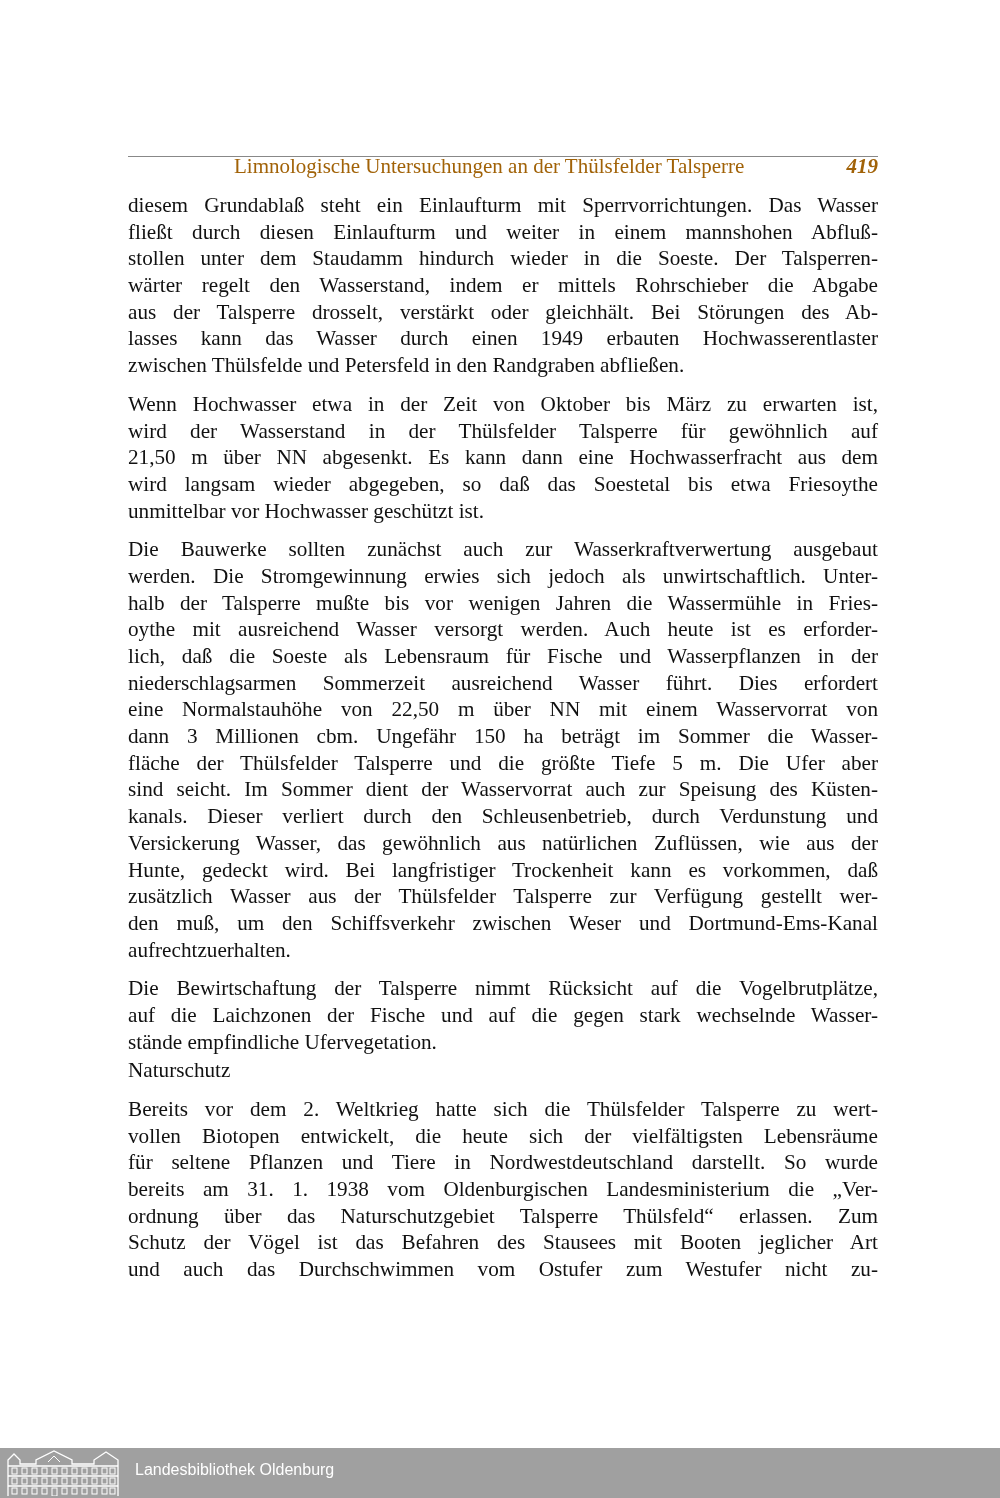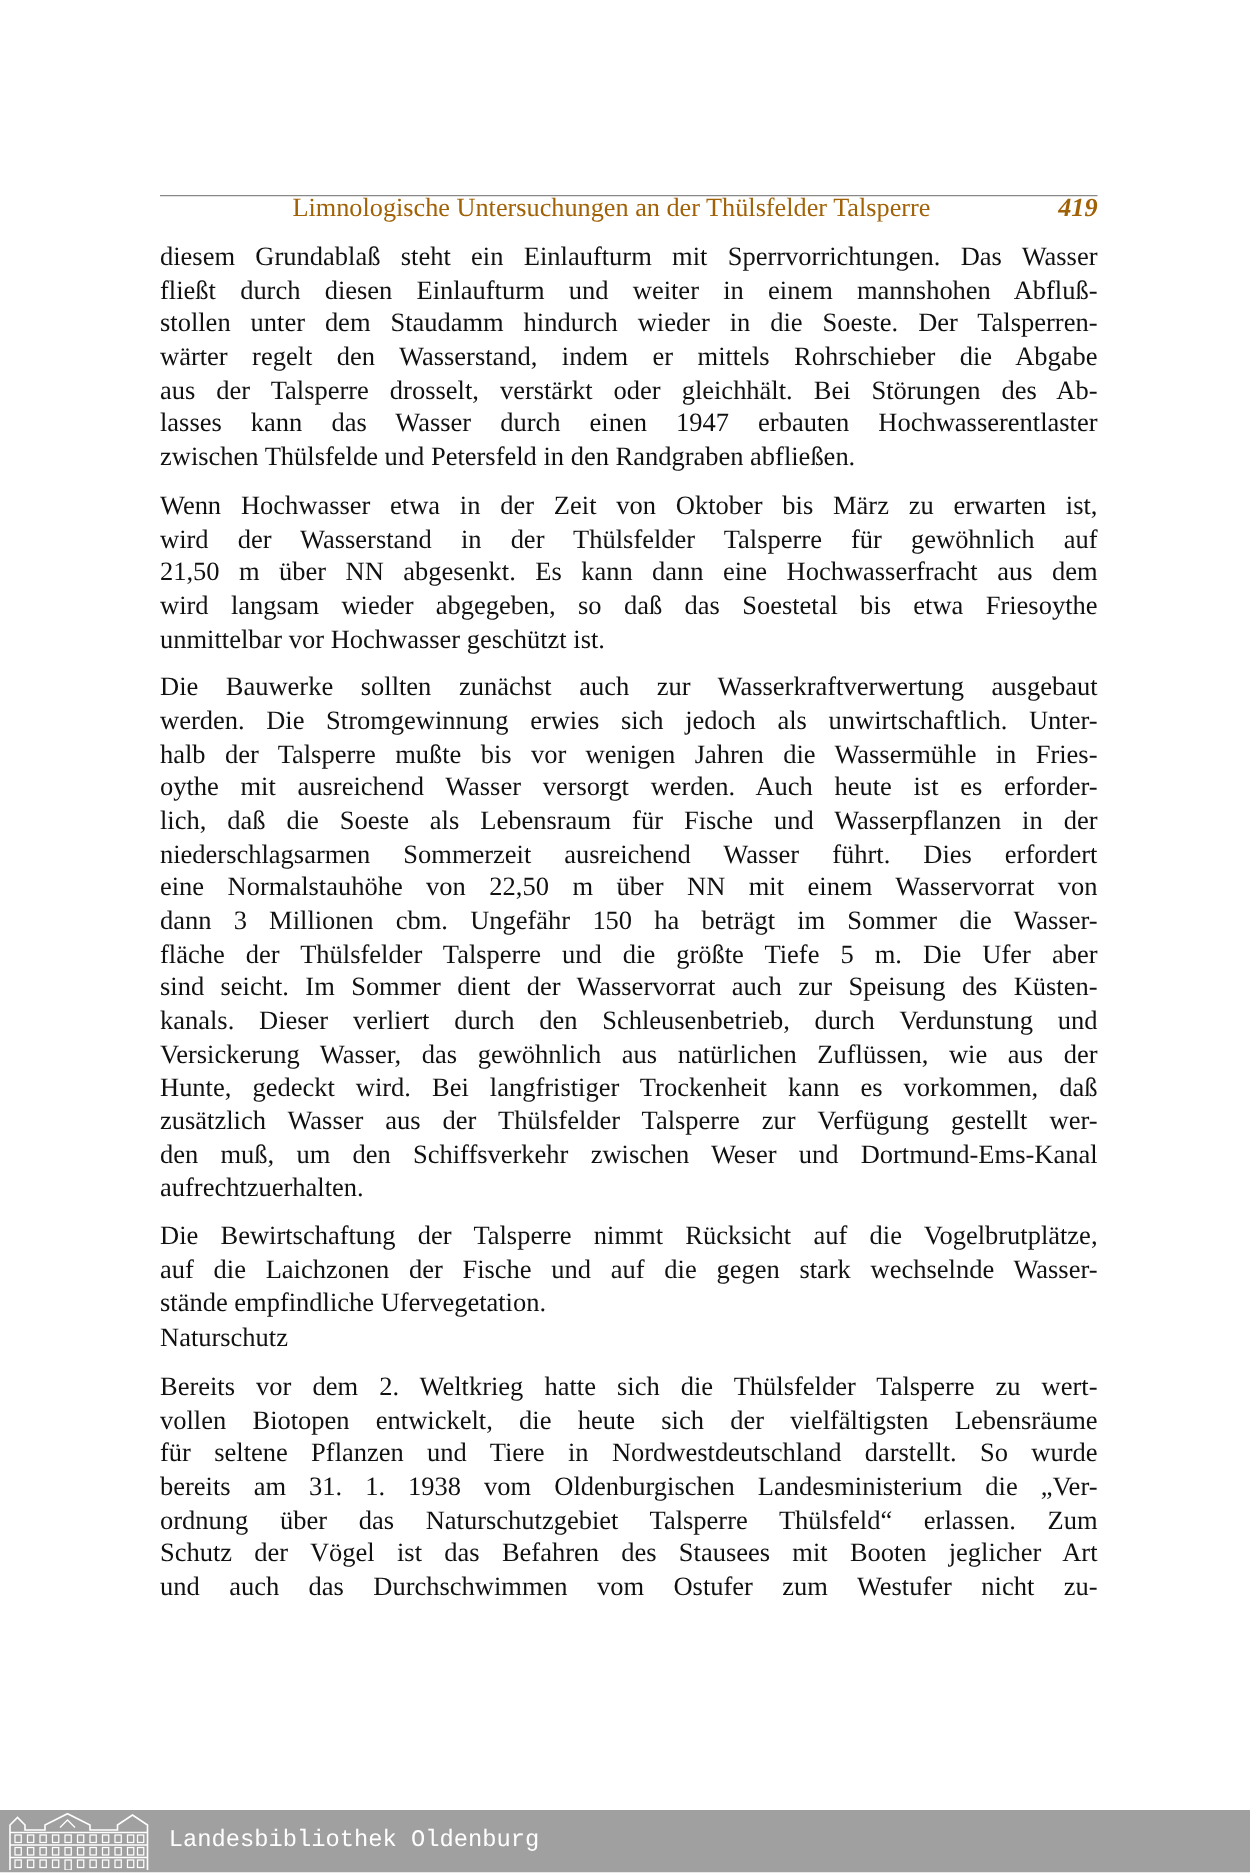--- a/index.html
+++ b/index.html
@@ -22,41 +22,41 @@
   .line { display: block; white-space: nowrap; text-align: justify; text-align-last: justify; height: 26.7px; }
   .line.last { text-align-last: left; }
   .para { margin: 12px 0 2px 0; }
   .section-heading { font-weight: normal; margin: 0 0 2px 0; height: 26.7px; }
   .footer {
     position: absolute; left: 0; top: 1448px; width: 1000px; height: 50px; background: #a0a0a0;
   }
   .footer .logo { position: absolute; left: 6px; top: 2px; width: 118px; height: 46px; }
   .footer .library-name {
     position: absolute; left: 135px; top: 13px; color: #fff;
-    font-family: Liberation Mono, monospace; font-size: 19px;
+    font-family: Liberation Sans, sans-serif; font-size: 16px;
   }
 </style>
 </head>
 <body>
 
 <div class="page">
   <div class="header">
     <span class="running-title">Limnologische Untersuchungen an der Thülsfelder Talsperre</span>
     <span class="page-number">419</span>
   </div>
   <div class="header-rule"></div>
 
   <div class="body-text">
     <div class="para">
       <span class="line">diesem Grundablaß steht ein Einlaufturm mit Sperrvorrichtungen. Das Wasser</span>
       <span class="line">fließt durch diesen Einlaufturm und weiter in einem mannshohen Abfluß-</span>
       <span class="line">stollen unter dem Staudamm hindurch wieder in die Soeste. Der Talsperren-</span>
       <span class="line">wärter regelt den Wasserstand, indem er mittels Rohrschieber die Abgabe</span>
       <span class="line">aus der Talsperre drosselt, verstärkt oder gleichhält. Bei Störungen des Ab-</span>
-      <span class="line">lasses kann das Wasser durch einen 1947 erbauten Hochwasserentlaster</span>
+      <span class="line">lasses kann das Wasser durch einen 1949 erbauten Hochwasserentlaster</span>
       <span class="line last">zwischen Thülsfelde und Petersfeld in den Randgraben abfließen.</span>
     </div>
     <div class="para">
       <span class="line">Wenn Hochwasser etwa in der Zeit von Oktober bis März zu erwarten ist,</span>
       <span class="line">wird der Wasserstand in der Thülsfelder Talsperre für gewöhnlich auf</span>
       <span class="line">21,50 m über NN abgesenkt. Es kann dann eine Hochwasserfracht aus dem</span>
       <span class="line">wird langsam wieder abgegeben, so daß das Soestetal bis etwa Friesoythe</span>
       <span class="line last">unmittelbar vor Hochwasser geschützt ist.</span>
     </div>
     <div class="para">

